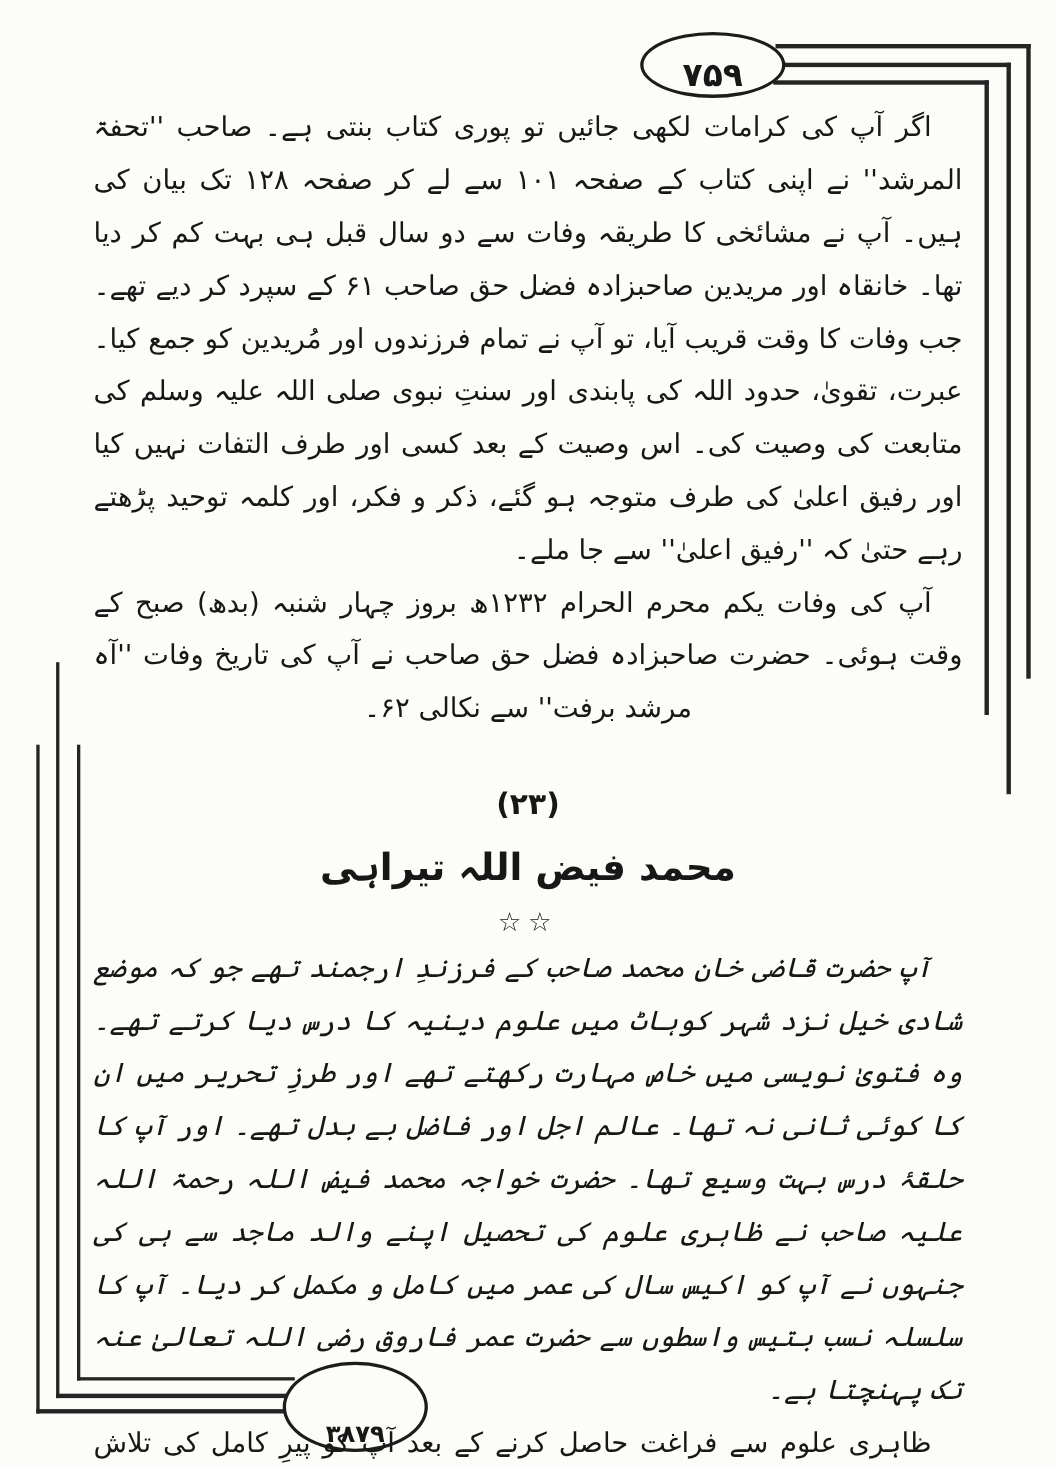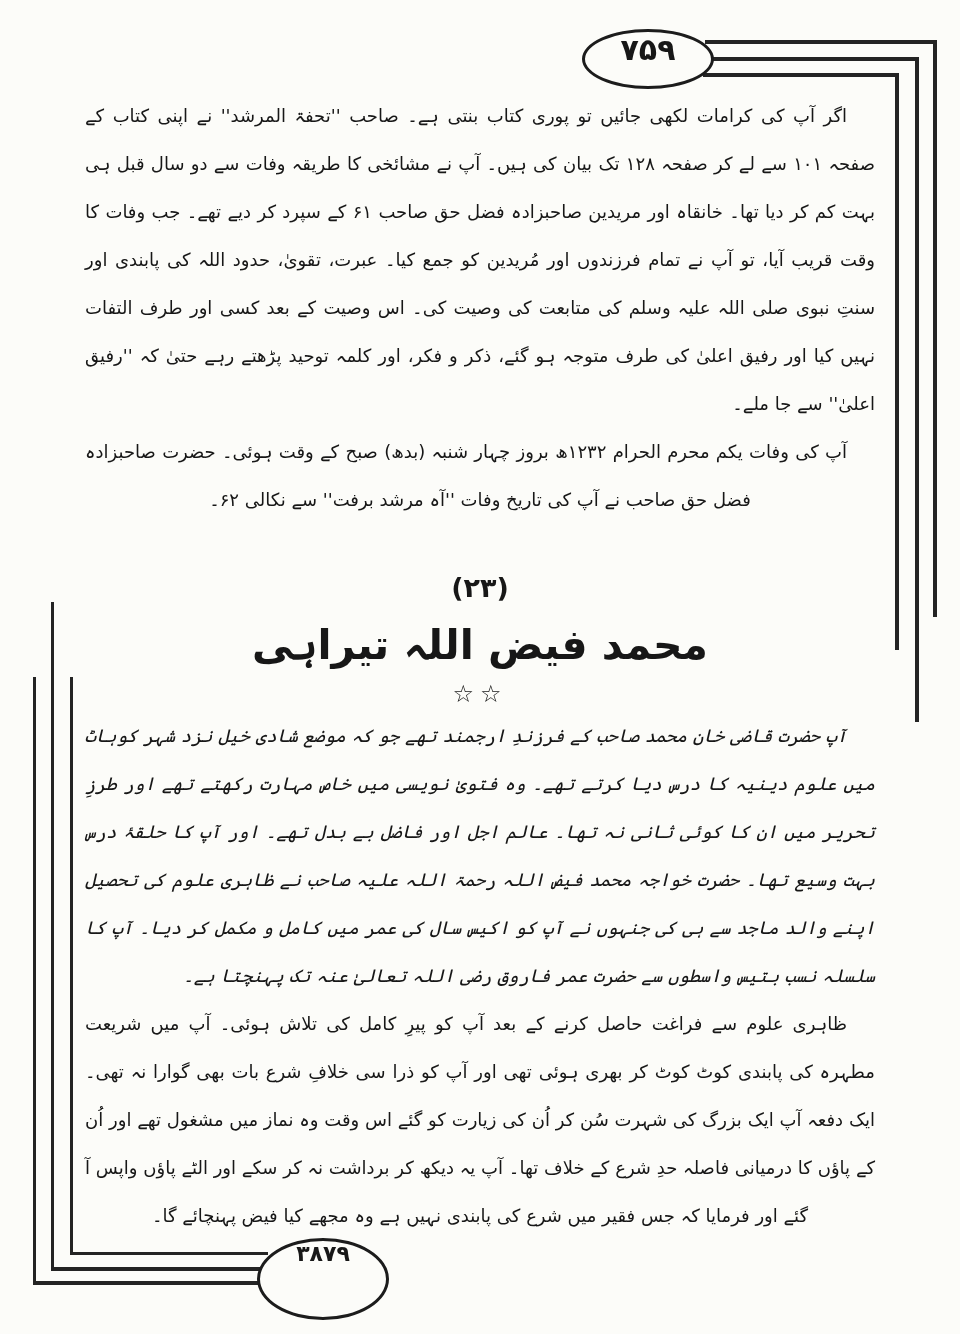--- a/index.html
+++ b/index.html
@@ -12,53 +12,53 @@
     color:#171717;
   }
   
   .frame-line { position:absolute; background:#242424; z-index:1; }
   
   .oval {
     position:absolute; z-index:2;
     background:#fcfcf9;
     border:3.5px solid #1c1c1c;
     border-radius:50%;
-    display:flex; align-items:flex-start; justify-content:center;
+    display:flex; align-items:flex-end; justify-content:center;
     font-weight:bold;
   }
   .oval-top    { left:582px; top:29px;   width:126px; height:54px; font-size:30px; }
   .oval-bottom { left:257px; top:1238px; width:126px; height:76px; font-size:22px; }
   
   .content {
     position:absolute; z-index:3;
     left:85px; right:85px; top:92px;
     direction:rtl;
   }
   p.body {
     margin:0;
-    font-size:18px;
+    font-size:25px;
     line-height:48px;
     text-align:justify;
     text-indent:28px;
     letter-spacing:0.2px;
   }
   p.center-last { text-align-last:center; }
   .section-head {
     text-align:center;
     direction:rtl;
   }
   .section-number {
     margin-top:44px;
     font-size:27px;
     line-height:40px;
     font-weight:bold;
   }
   .section-title {
     margin-top:6px;
-    font-size:41px;
+    font-size:34px;
     line-height:62px;
     font-weight:bold;
   }
   .stars {
     font-size:24px;
     line-height:36px;
     letter-spacing:6px;
   }
   .para-gap   { margin-top:10px; }
   .para-gap-l { margin-top:14px;font-style:italic; }

